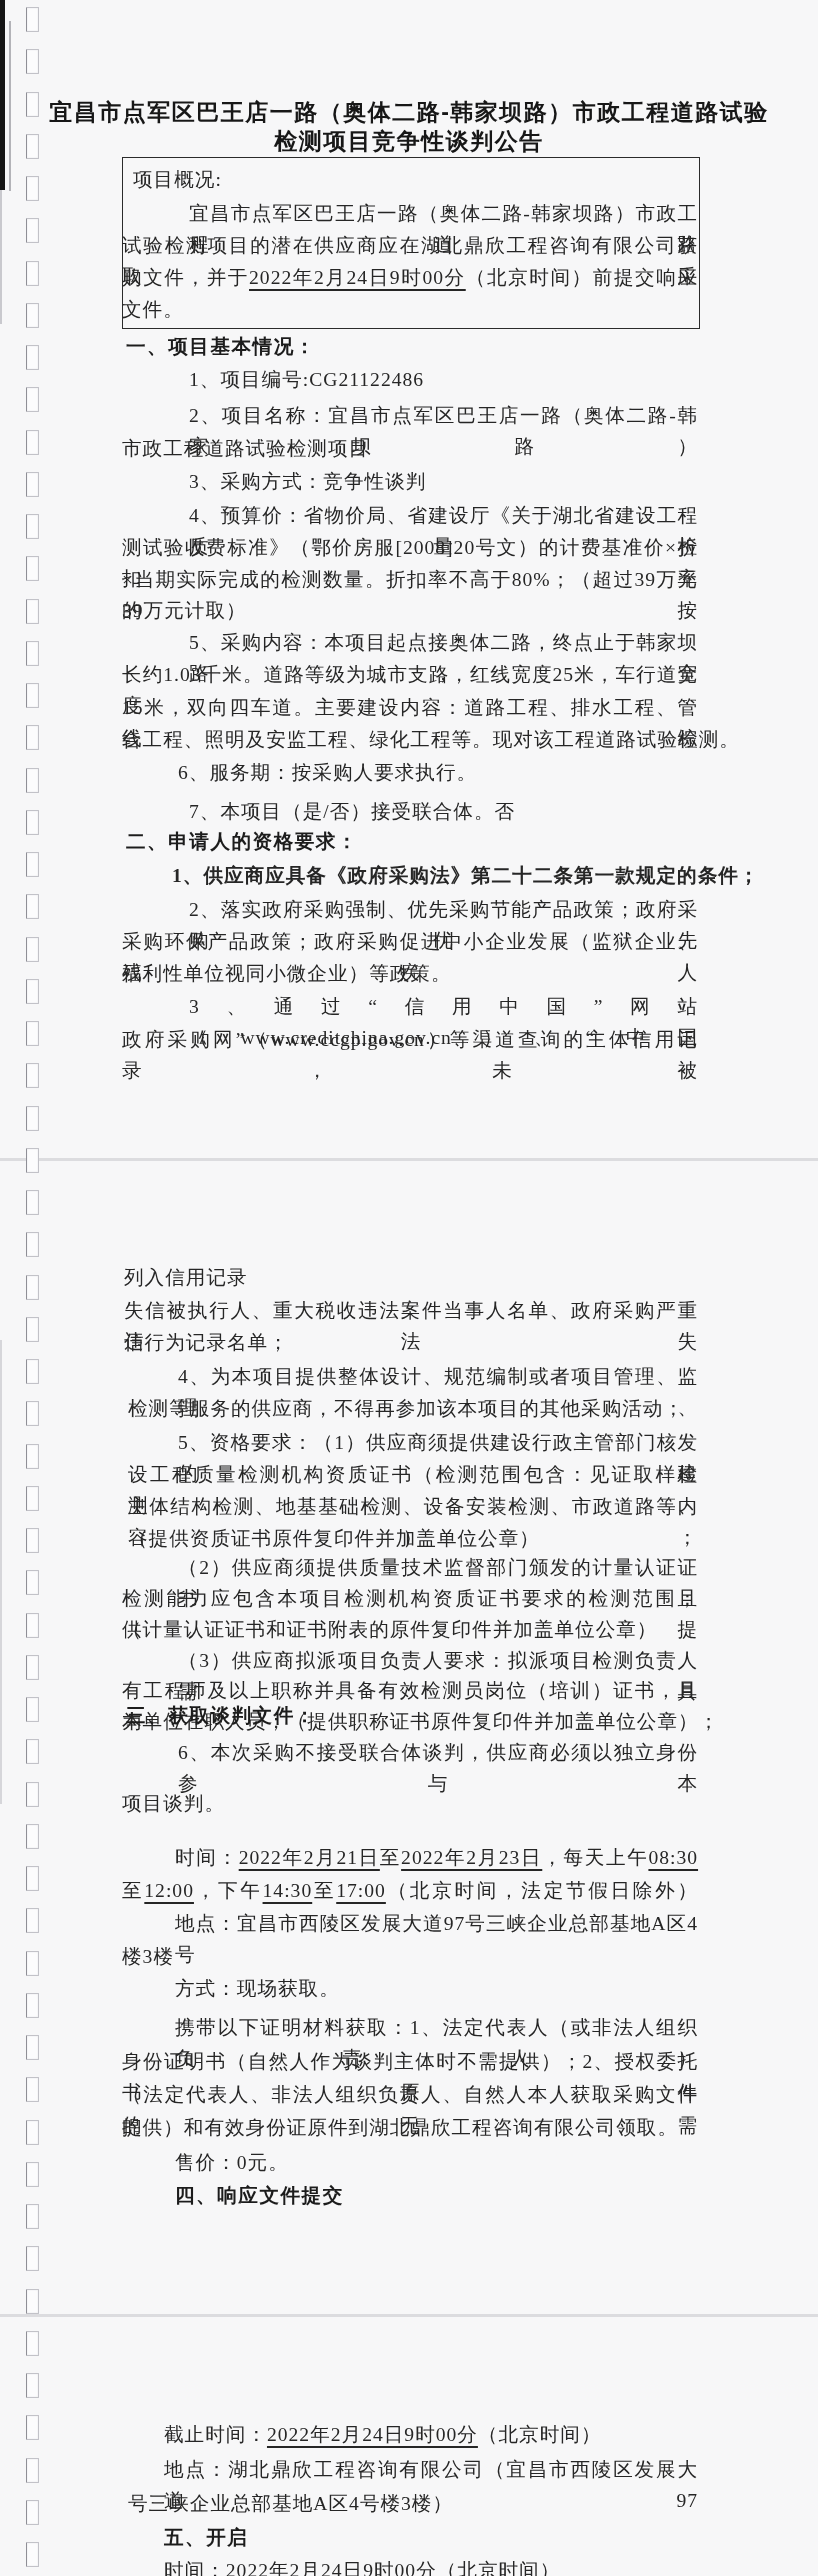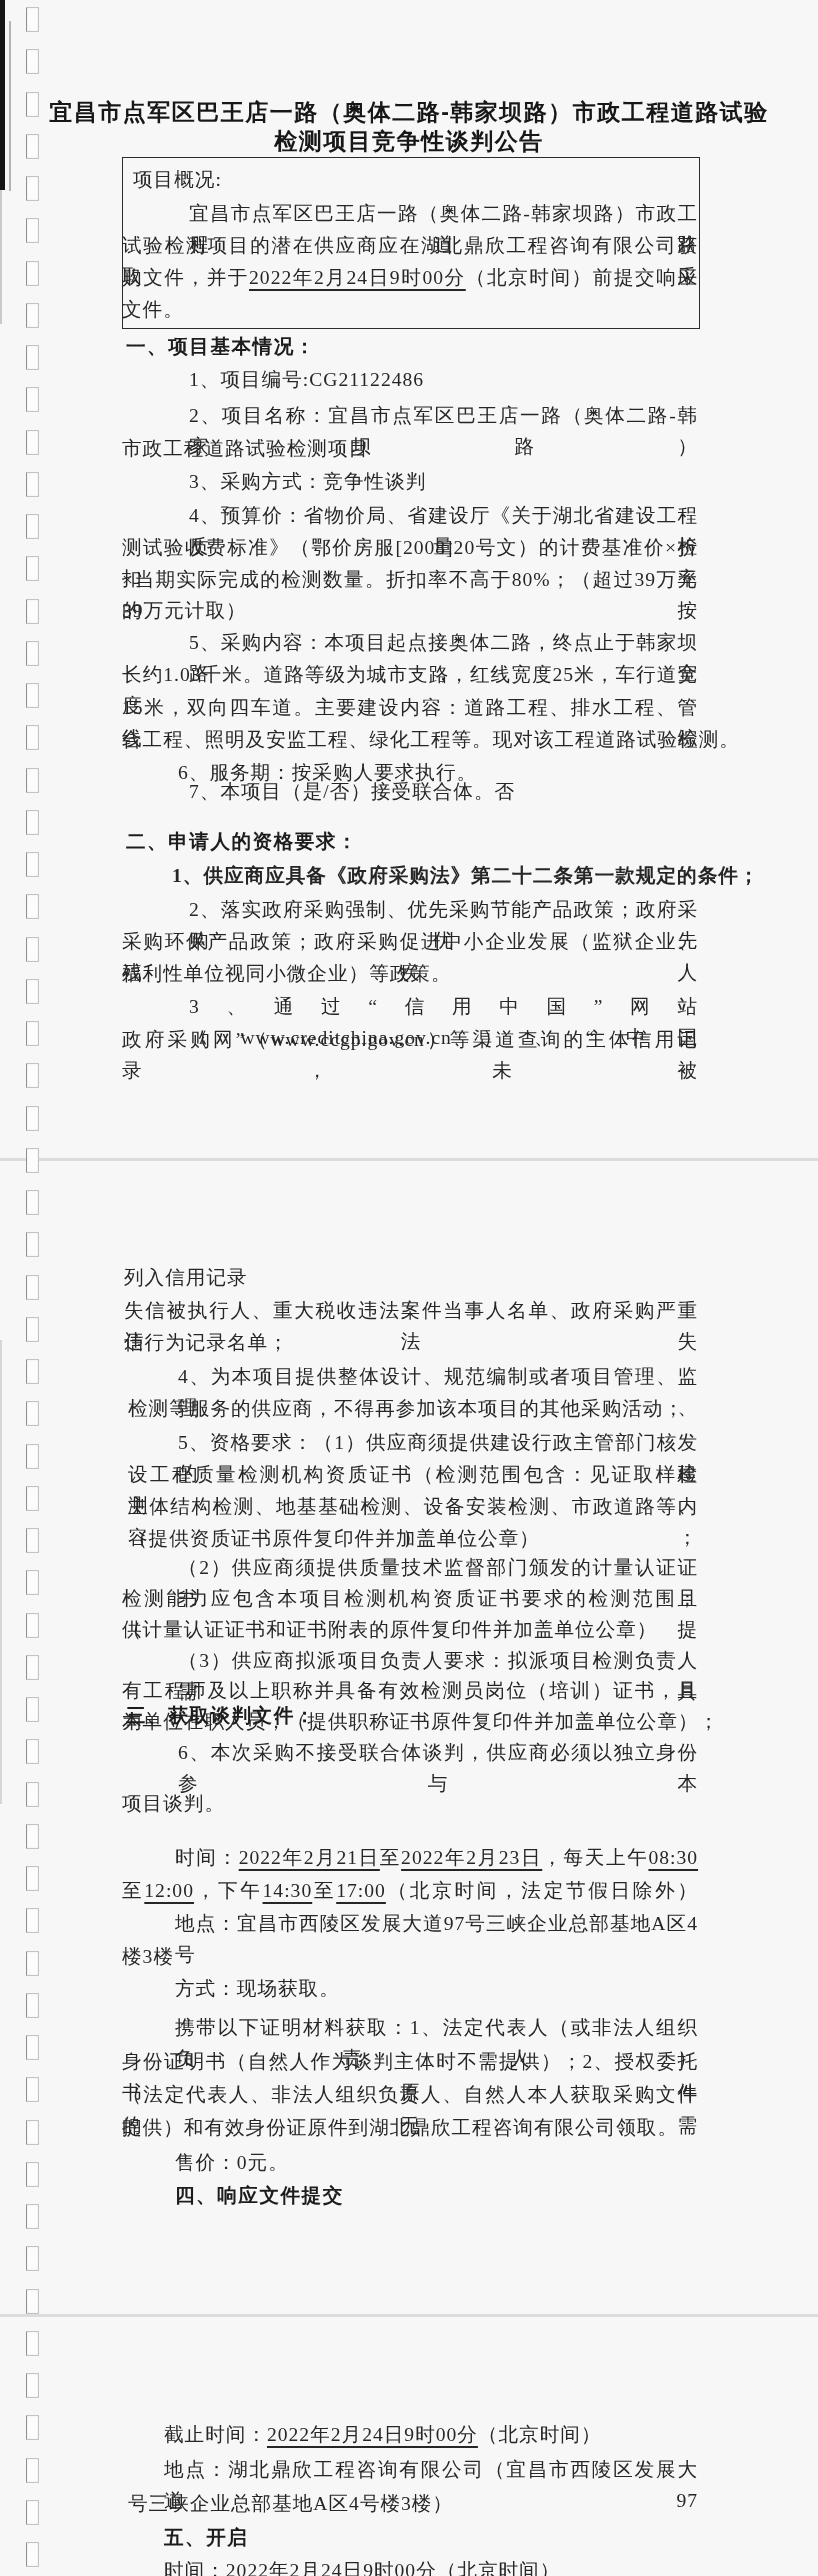--- a/index.html
+++ b/index.html
@@ -132,21 +132,21 @@
     <div class="line" style="top: 466px; left: 189px;"><span>3、采购方式：竞争性谈判</span></div>
     <div class="line just" style="top: 500px; left: 189px; width: 509px;"><span>4、预算价：省物价局、省建设厅《关于湖北省建设工程质量检</span></div>
     <div class="line just" style="top: 532px; left: 122px; width: 576px;"><span>测试验收费标准》（鄂价房服[2008]20号文）的计费基准价×折扣率</span></div>
     <div class="line just" style="top: 564px; left: 122px; width: 576px;"><span>×当期实际完成的检测数量。折扣率不高于80%；（超过39万元的按</span></div>
     <div class="line" style="top: 595px; left: 122px;"><span>39万元计取）</span></div>
     <div class="line just" style="top: 627px; left: 189px; width: 509px;"><span>5、采购内容：本项目起点接奥体二路，终点止于韩家坝路，全</span></div>
     <div class="line just" style="top: 659px; left: 122px; width: 576px;"><span>长约1.03千米。道路等级为城市支路，红线宽度25米，车行道宽度</span></div>
     <div class="line just" style="top: 692px; left: 122px; width: 576px;"><span>15米，双向四车道。主要建设内容：道路工程、排水工程、管线综</span></div>
     <div class="line" style="top: 724px; left: 122px; width: 576px;"><span>合工程、照明及安监工程、绿化工程等。现对该工程道路试验检测。</span></div>
     <div class="line" style="top: 757px; left: 178px;"><span>6、服务期：按采购人要求执行。</span></div>
-    <div class="line" style="top: 776px; left: 189px;"><span>7、本项目（是/否）接受联合体。否</span></div>
+    <div class="line" style="top: 796px; left: 189px;"><span>7、本项目（是/否）接受联合体。否</span></div>
     <div class="line h" style="top: 826px; left: 126px;"><span>二、申请人的资格要求：</span></div>
     <div class="line" style="top: 860px; left: 172px; font-weight: bold;"><span>1、供应商应具备《政府采购法》第二十二条第一款规定的条件；</span></div>
     <div class="line just" style="top: 894px; left: 189px; width: 509px;"><span>2、落实政府采购强制、优先采购节能产品政策；政府采购优先</span></div>
     <div class="line just" style="top: 926px; left: 122px; width: 576px;"><span>采购环保产品政策；政府采购促进中小企业发展（监狱企业、残疾人</span></div>
     <div class="line" style="top: 958px; left: 122px;"><span>福利性单位视同小微企业）等政策。</span></div>
     <div class="line just" style="top: 991px; left: 189px; width: 509px;"><span>3、通过“信用中国”网站（www.creditchina.gov.cn）、“中国</span></div>
     <div class="line just" style="top: 1024px; left: 122px; width: 576px;"><span>政府采购网”（www.ccgp.gov.cn）等渠道查询的主体信用记录，未被</span></div>
     <div class="line" style="top: 1262px; left: 124px;"><span>列入信用记录</span></div>
     <div class="line just" style="top: 1295px; left: 124px; width: 574px;"><span>失信被执行人、重大税收违法案件当事人名单、政府采购严重违法失</span></div>
     <div class="line" style="top: 1327px; left: 124px;"><span>信行为记录名单；</span></div>

